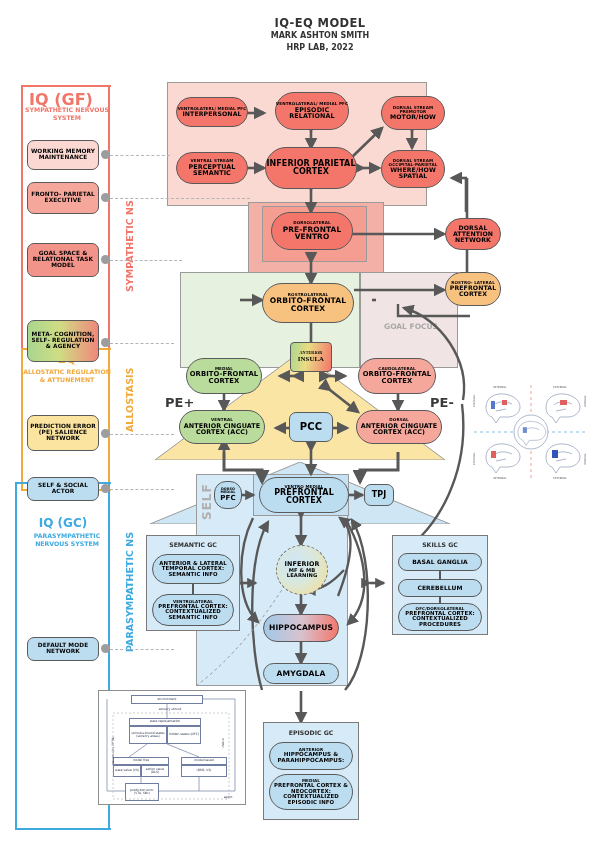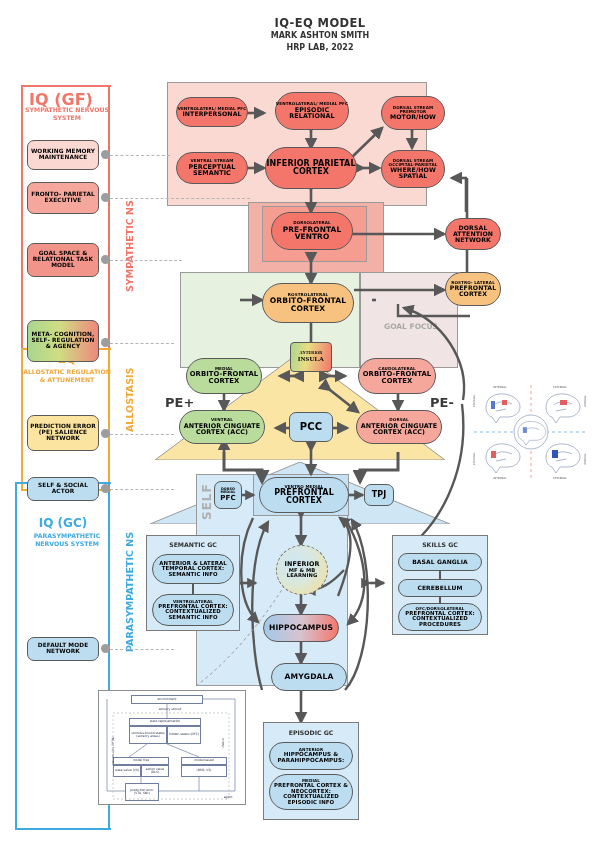--- a/index.html
+++ b/index.html
@@ -309,21 +309,21 @@
   </div>
 
   <div class="node pill" style="left:356px;top:410px;width:86px;height:34px;background:#f6a79b;font-size:6.4px;">
     <span class="sub">DORSAL</span>
     <span class="main">ANTERIOR CINGUATE CORTEX (ACC)</span>
   </div>
 
   <div class="pe" style="left:165px;top:395px;">PE+</div>
   <div class="pe" style="left:430px;top:395px;">PE-</div>
 
-  <div class="node rr" style="left:214px;top:481px;width:28px;height:28px;background:#bcdcf0;font-size:7px;">
+  <div class="node rr" style="left:214px;top:481px;width:28px;height:28px;background:#bcdcf0;font-size:7px;border-radius:12px;">
     <span class="sub" style="font-size:3.4px;">DORSO MEDIAL</span>
     <span class="main">PFC</span>
   </div>
 
   <div class="node pill" style="left:259px;top:477px;width:90px;height:36px;background:#bcdcf0;font-size:8px;border-width:1.8px;">
     <span class="sub">VENTRO MEDIAL</span>
     <span class="main">PREFRONTAL CORTEX</span>
   </div>
 
   <div class="node rr" style="left:364px;top:484px;width:30px;height:22px;background:#bcdcf0;font-size:8px;justify-content:center;">
@@ -334,21 +334,21 @@
               background:radial-gradient(circle at 35% 35%,#cfe6f5 0%,#d9e8dd 45%,#f6dd8e 100%);font-size:6.4px;">
     <span class="main">INFERIOR</span>
     <span class="sub" style="font-size:5.2px;">MF &amp; MB LEARNING</span>
   </div>
 
   <div class="node pill" style="left:263px;top:614px;width:76px;height:28px;font-size:7.6px;border-width:1.8px;
               background:linear-gradient(95deg,#9fc8e8 0%,#d7c3cf 50%,#f4766b 100%);">
     <span class="main">HIPPOCAMPUS</span>
   </div>
 
-  <div class="node pill" style="left:263px;top:663px;width:76px;height:28px;background:#bcdcf0;font-size:7.6px;border-width:1.8px;margin-left:8px;">
+  <div class="node pill" style="left:263px;top:663px;width:76px;height:21px;background:#bcdcf0;font-size:7.6px;border-width:1.8px;">
     <span class="main">AMYGDALA</span>
   </div>
 
   <div class="region" style="left:146px;top:535px;width:94px;height:96px;background:#d7eaf7;border:1.2px solid #7a7a7a;"></div>
   <div class="grpttl" style="left:146px;top:541px;width:94px;">SEMANTIC GC</div>
   <div class="node pill" style="left:152px;top:554px;width:82px;height:30px;background:#bcdcf0;font-size:5.4px;">
     <span class="main">ANTERIOR &amp; LATERAL TEMPORAL CORTEX: SEMANTIC INFO</span>
   </div>
   <div class="arw" style="left:192px;top:584px;width:2px;height:10px;"></div>
   <div class="node pill" style="left:152px;top:594px;width:82px;height:32px;background:#bcdcf0;font-size:5.4px;">

